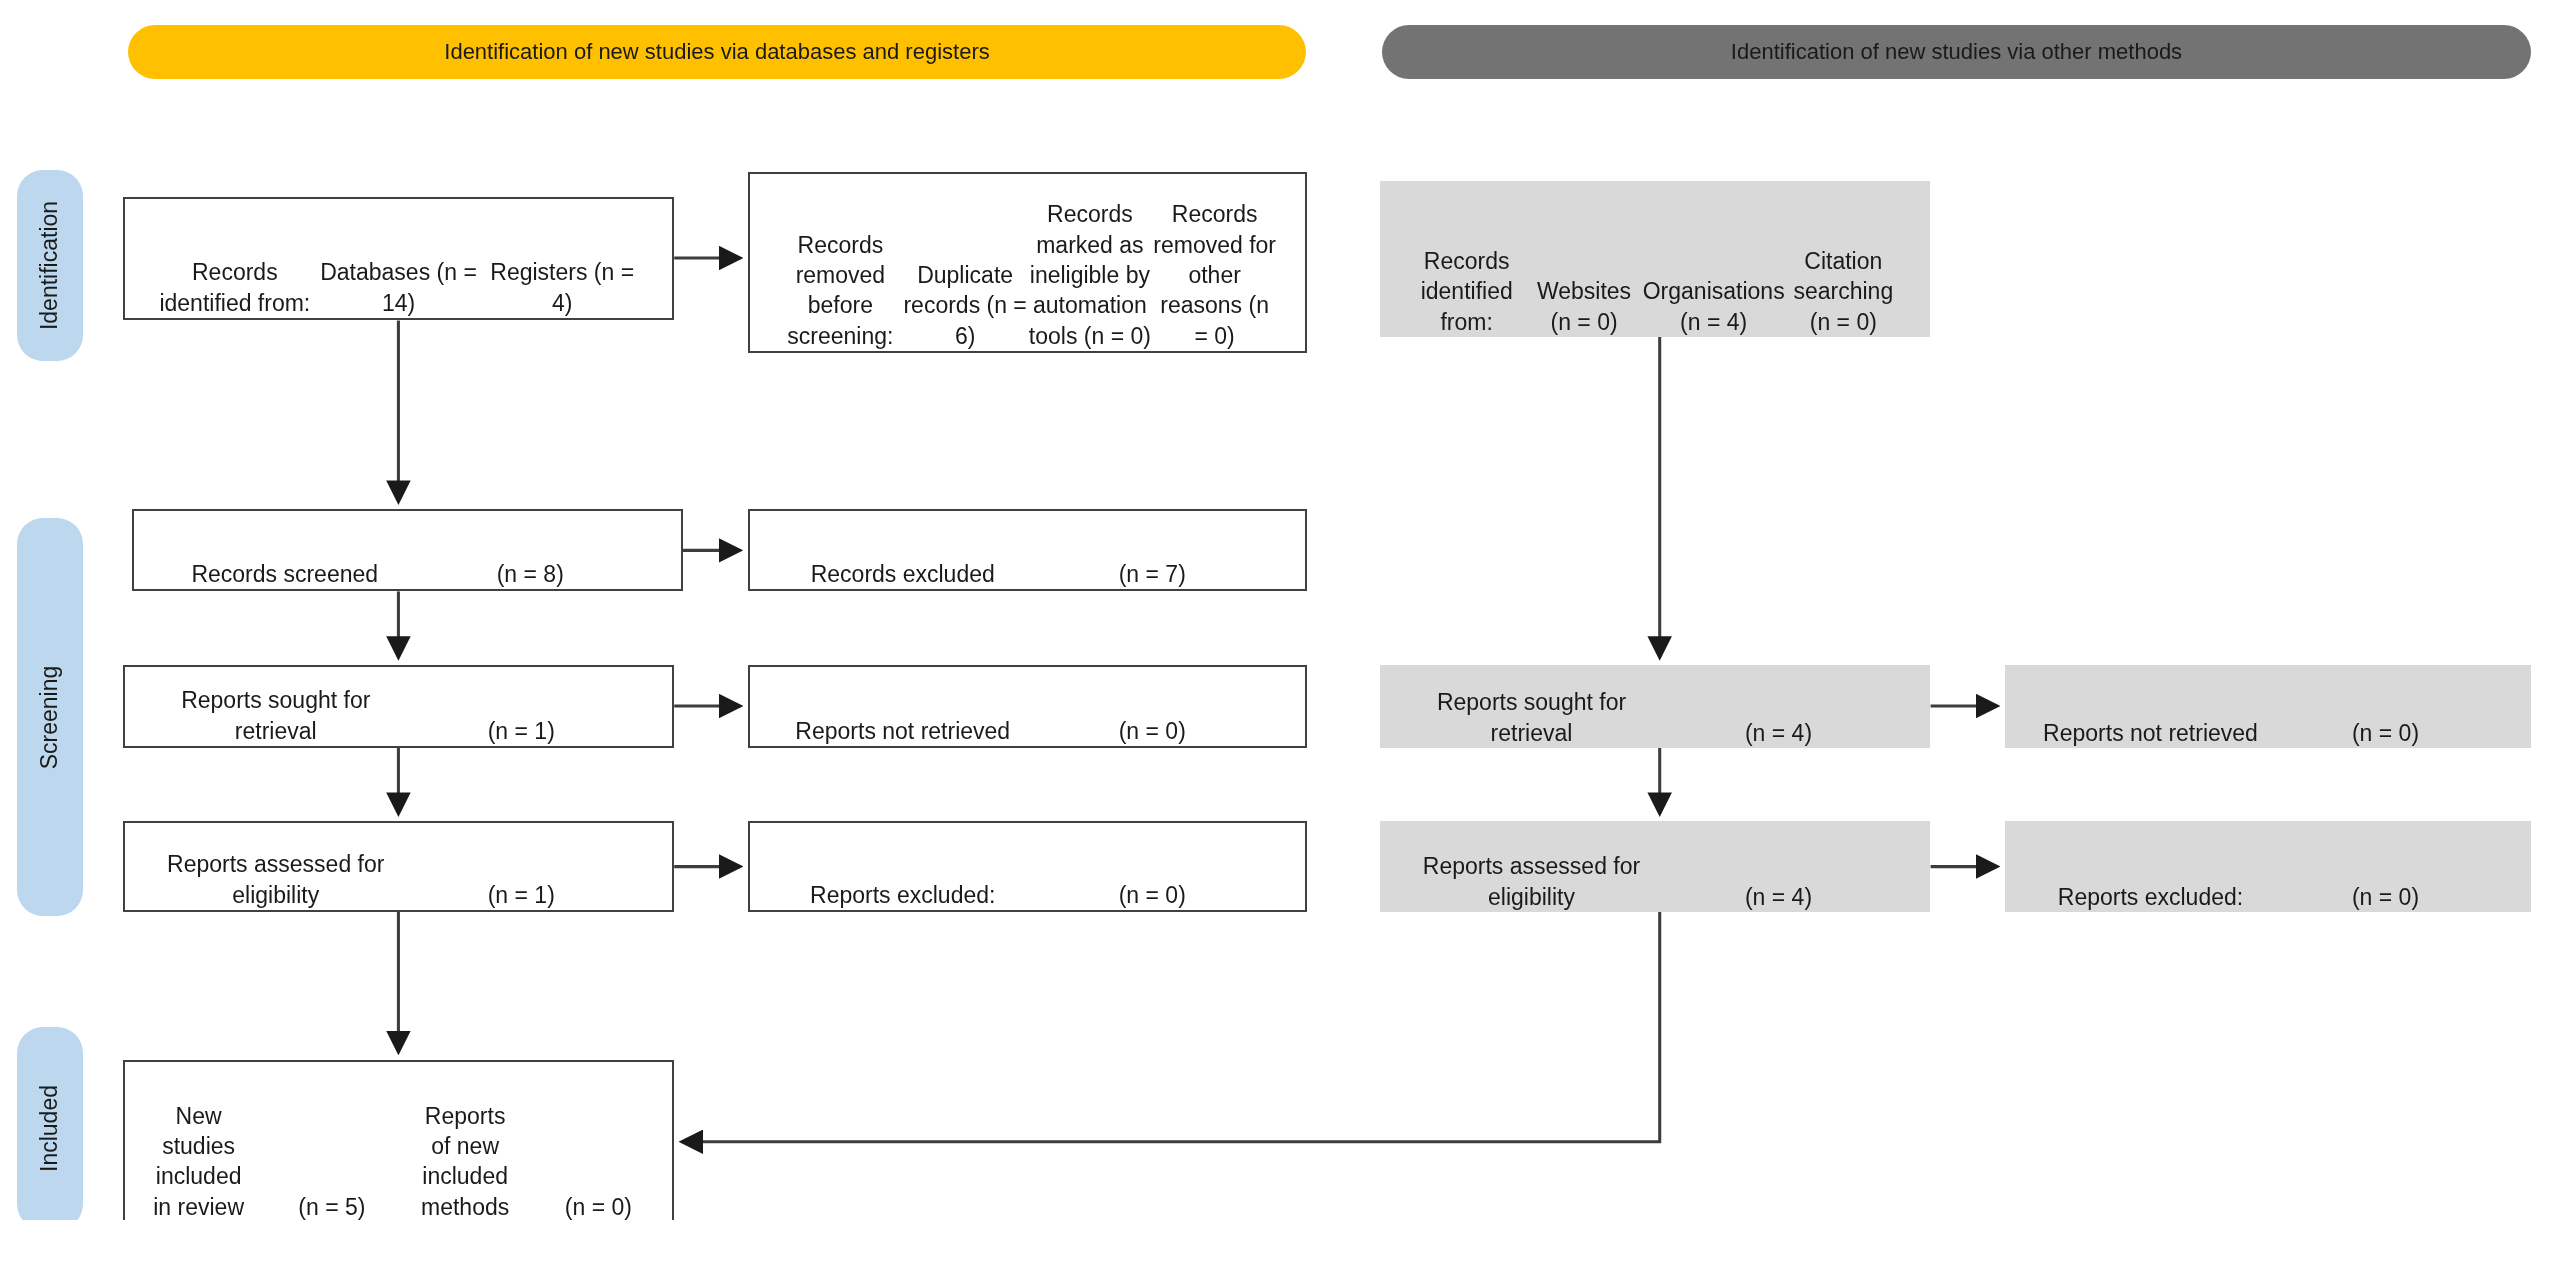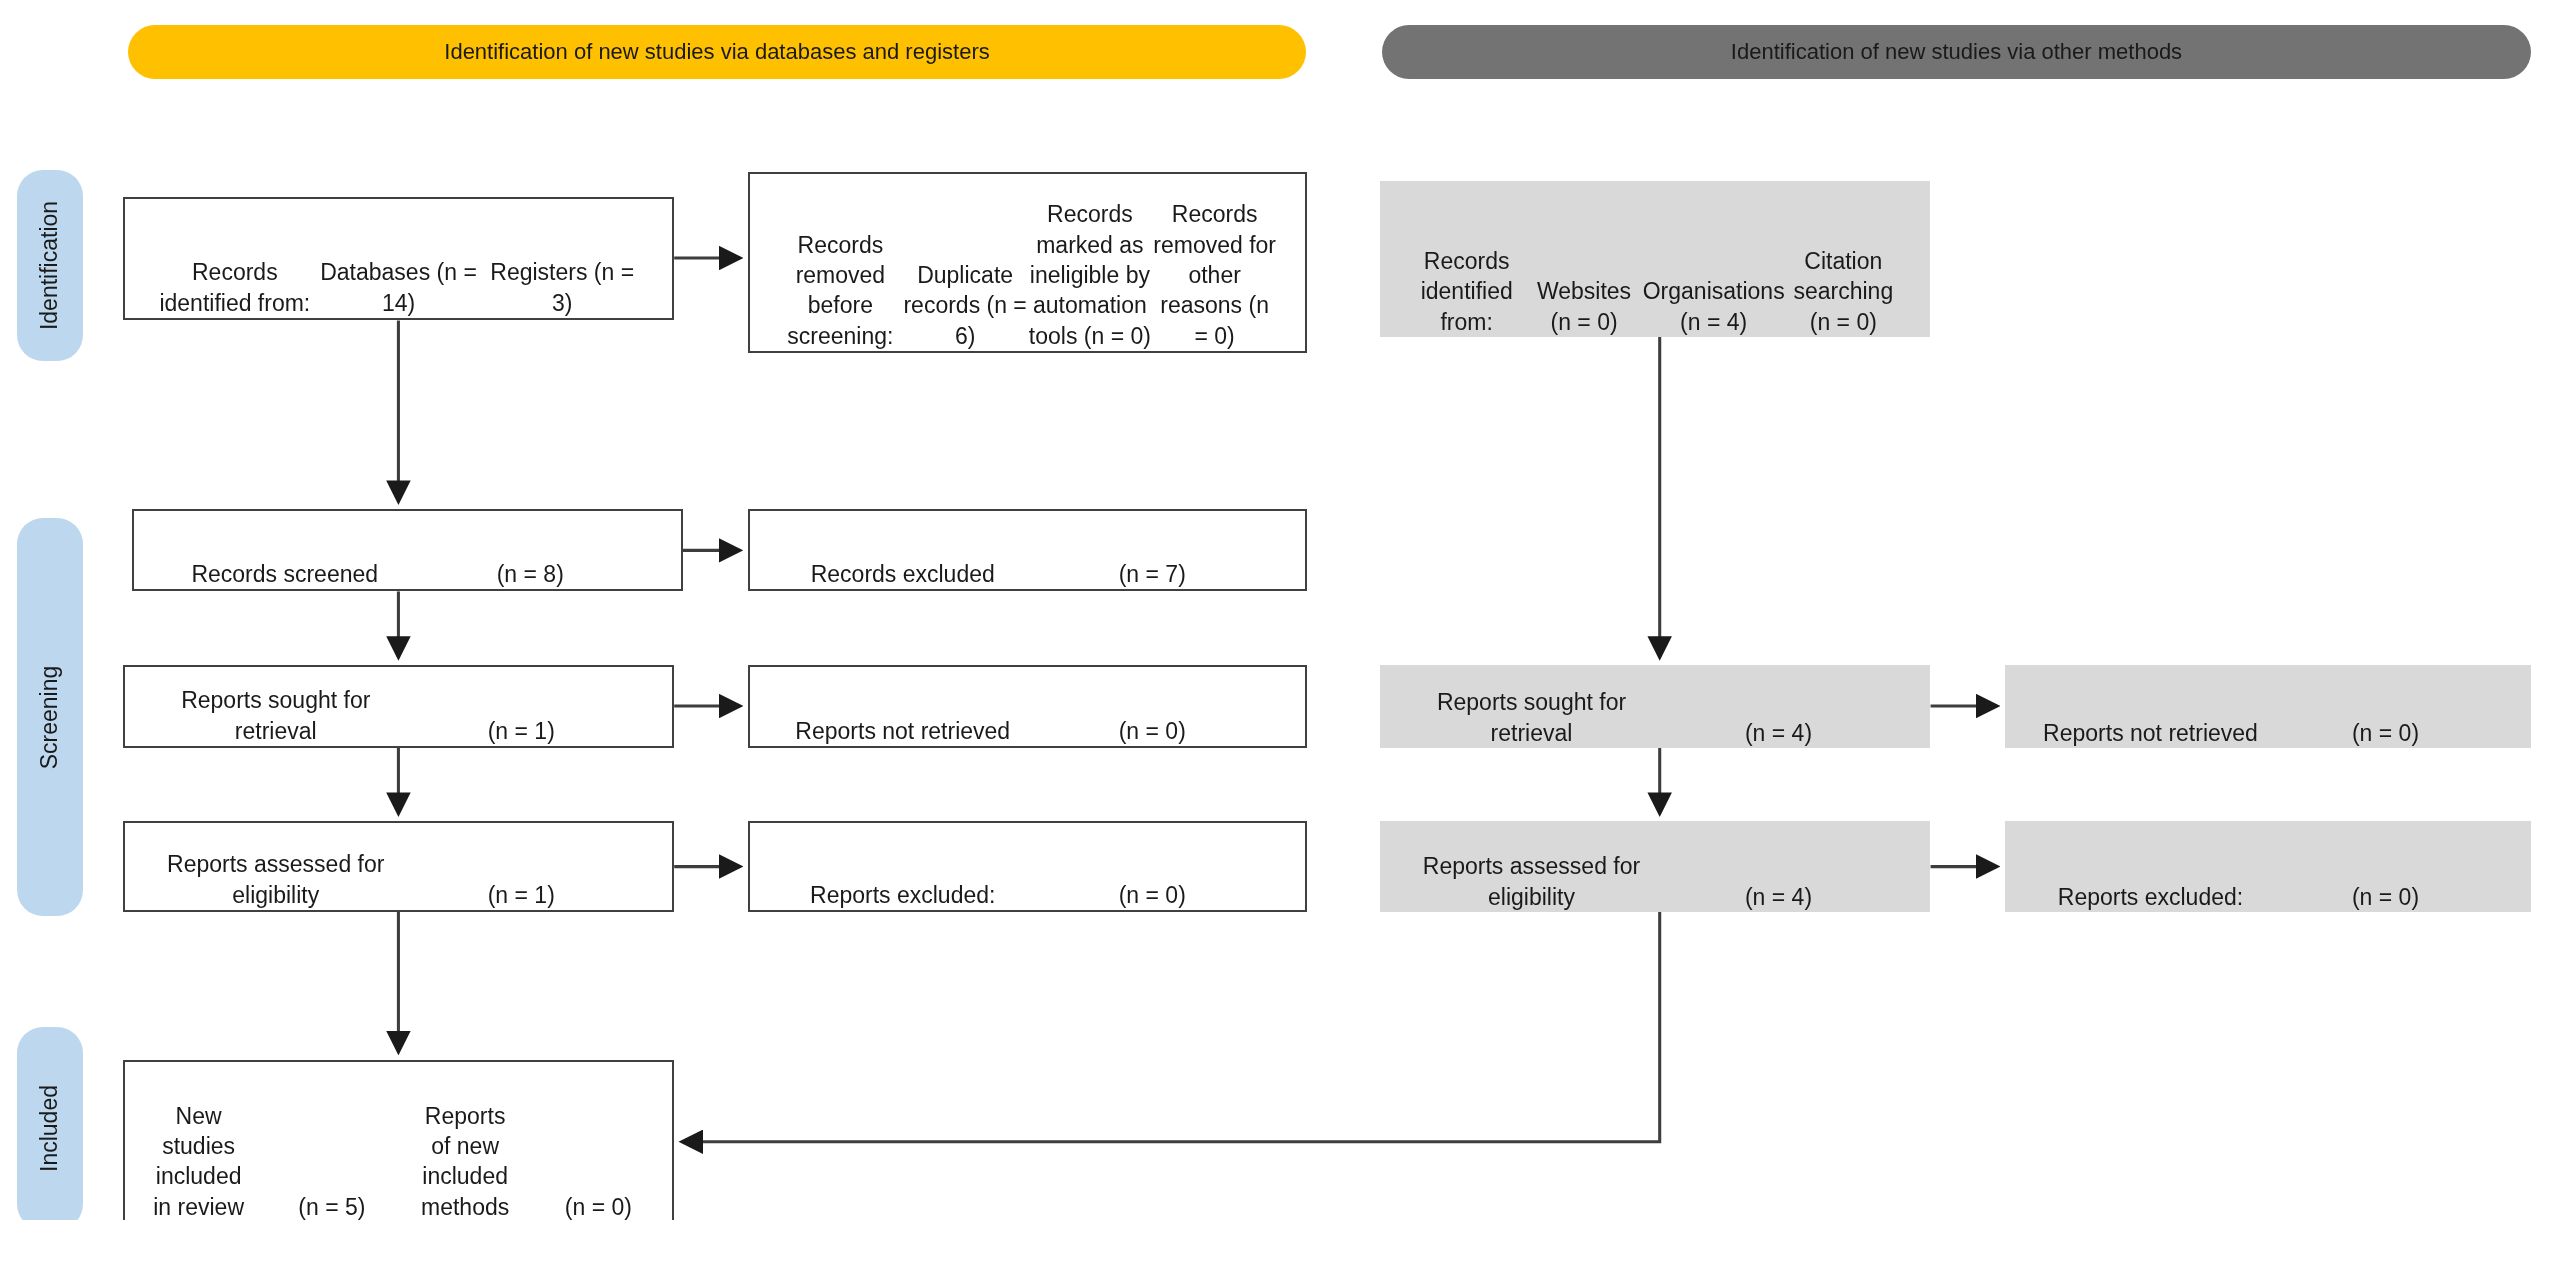--- a/index.html
+++ b/index.html
@@ -103,21 +103,21 @@
     <line x1="2708" y1="550" x2="2708" y2="1072" marker-end="url(#arrow)"></line>
     <line x1="2708" y1="1220" x2="2708" y2="1327" marker-end="url(#arrow)"></line>
     <polyline points="2708,1488 2708,1863 1113,1863" marker-end="url(#arrow)"></polyline>
     <line x1="3150" y1="1152" x2="3258" y2="1152" marker-end="url(#arrow)"></line>
     <line x1="3150" y1="1414" x2="3258" y2="1414" marker-end="url(#arrow)"></line>
   </svg>
 
   <div class="box bordered" style="left:123px; top:197px; width:551px; height:123px;">
     <div class="line">Records identified from:</div>
     <div class="line">Databases (n = 14)</div>
-    <div class="line">Registers (n = 3)</div>
+    <div class="line">Registers (n = 4)</div>
   </div>
 
   <div class="box bordered" style="left:748px; top:172px; width:559px; height:181px;">
     <div class="line">Records removed before screening:</div>
     <div class="line">Duplicate records (n = 6)</div>
     <div class="line">Records marked as ineligible by automation tools (n = 0)</div>
     <div class="line">Records removed for other reasons (n = 0)</div>
   </div>
 
   <div class="box grayfill" style="left:1380px; top:181px; width:550px; height:156px;">

